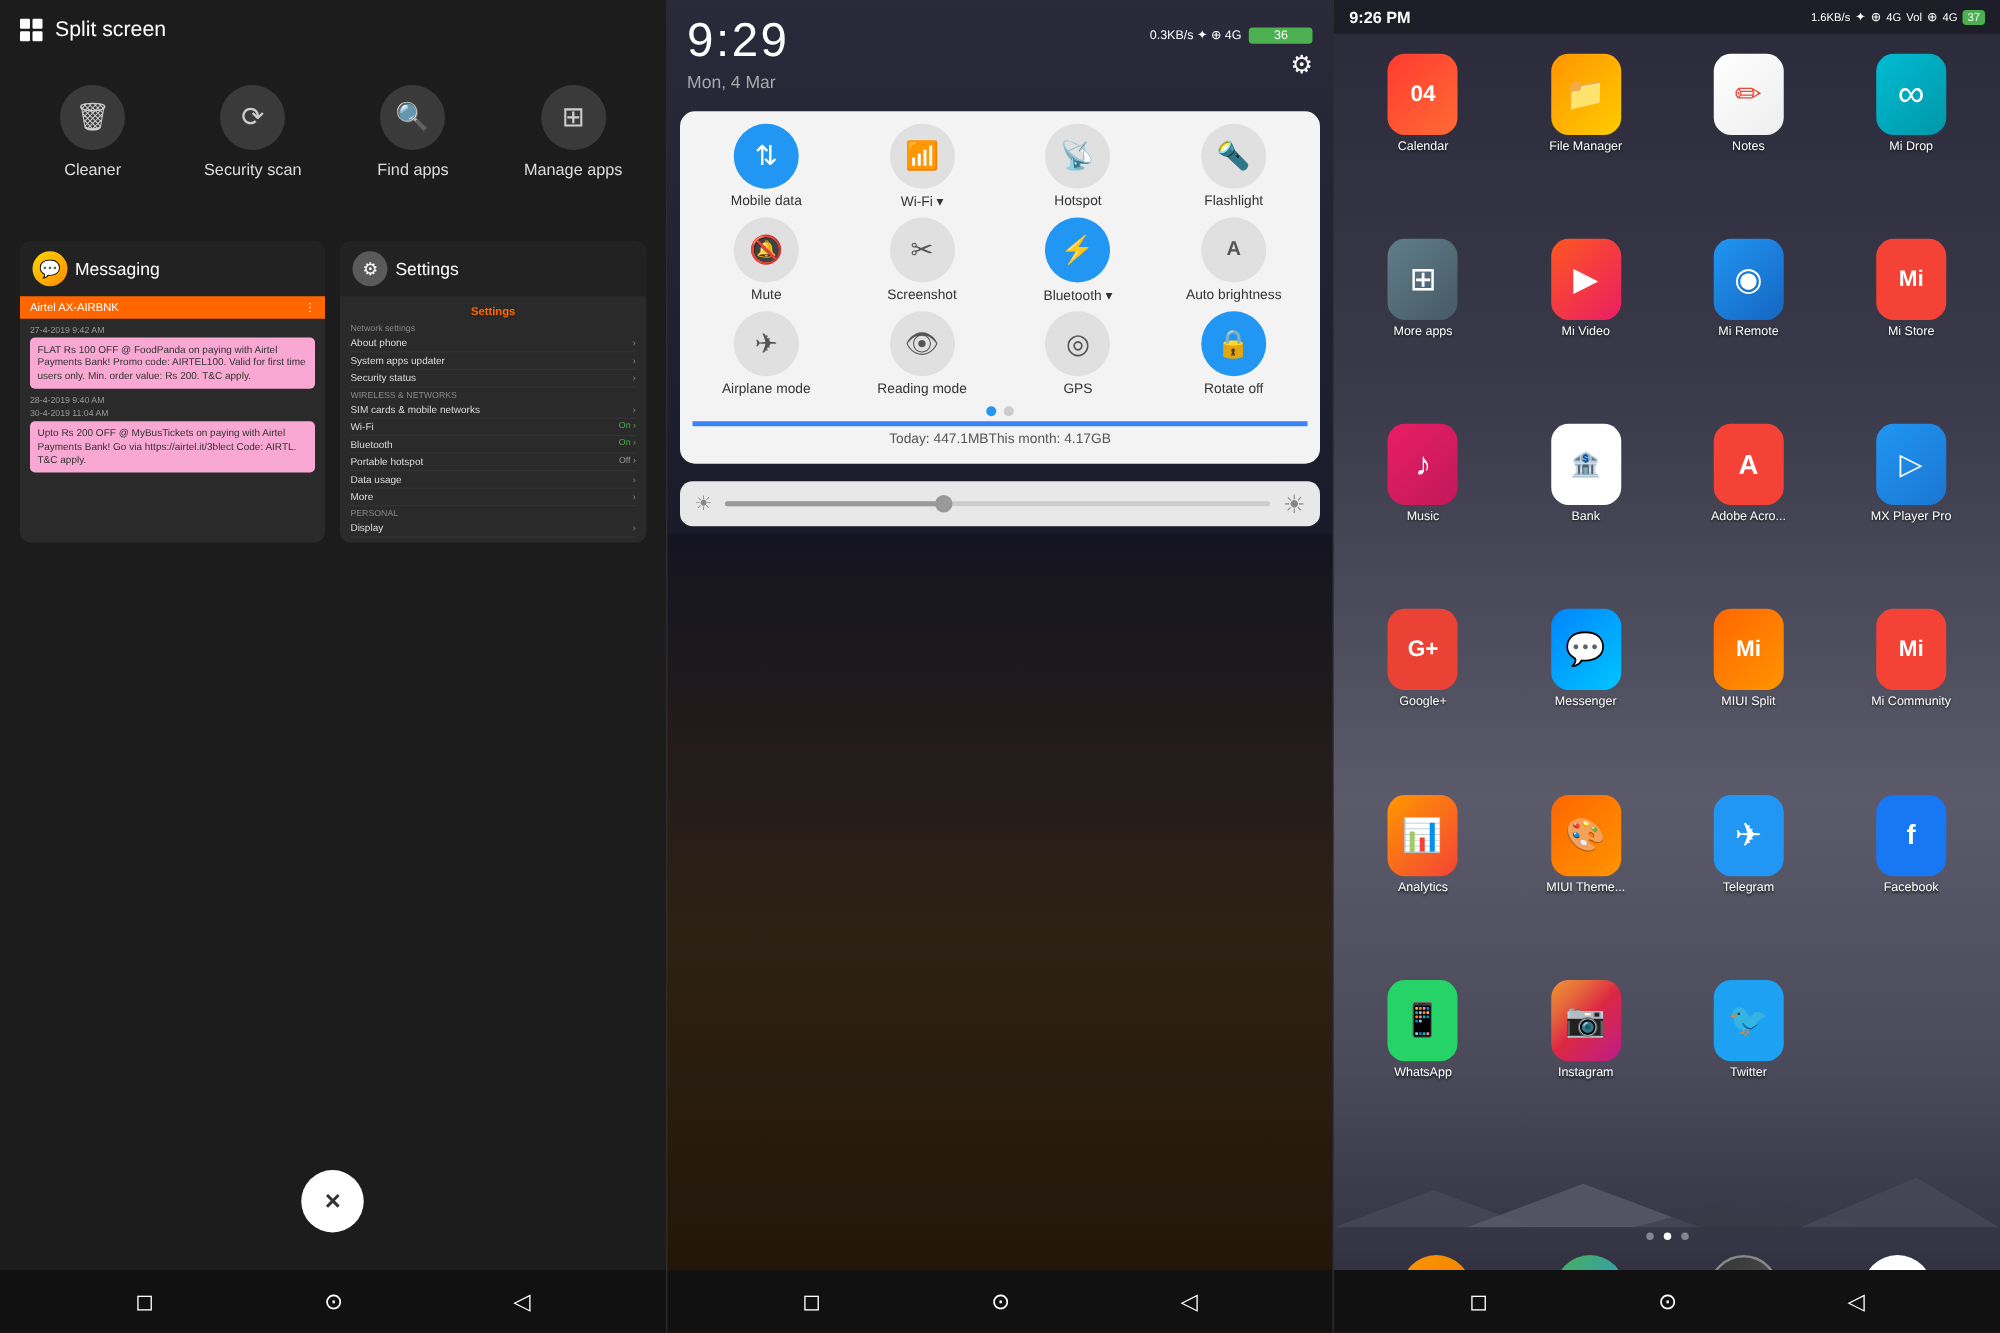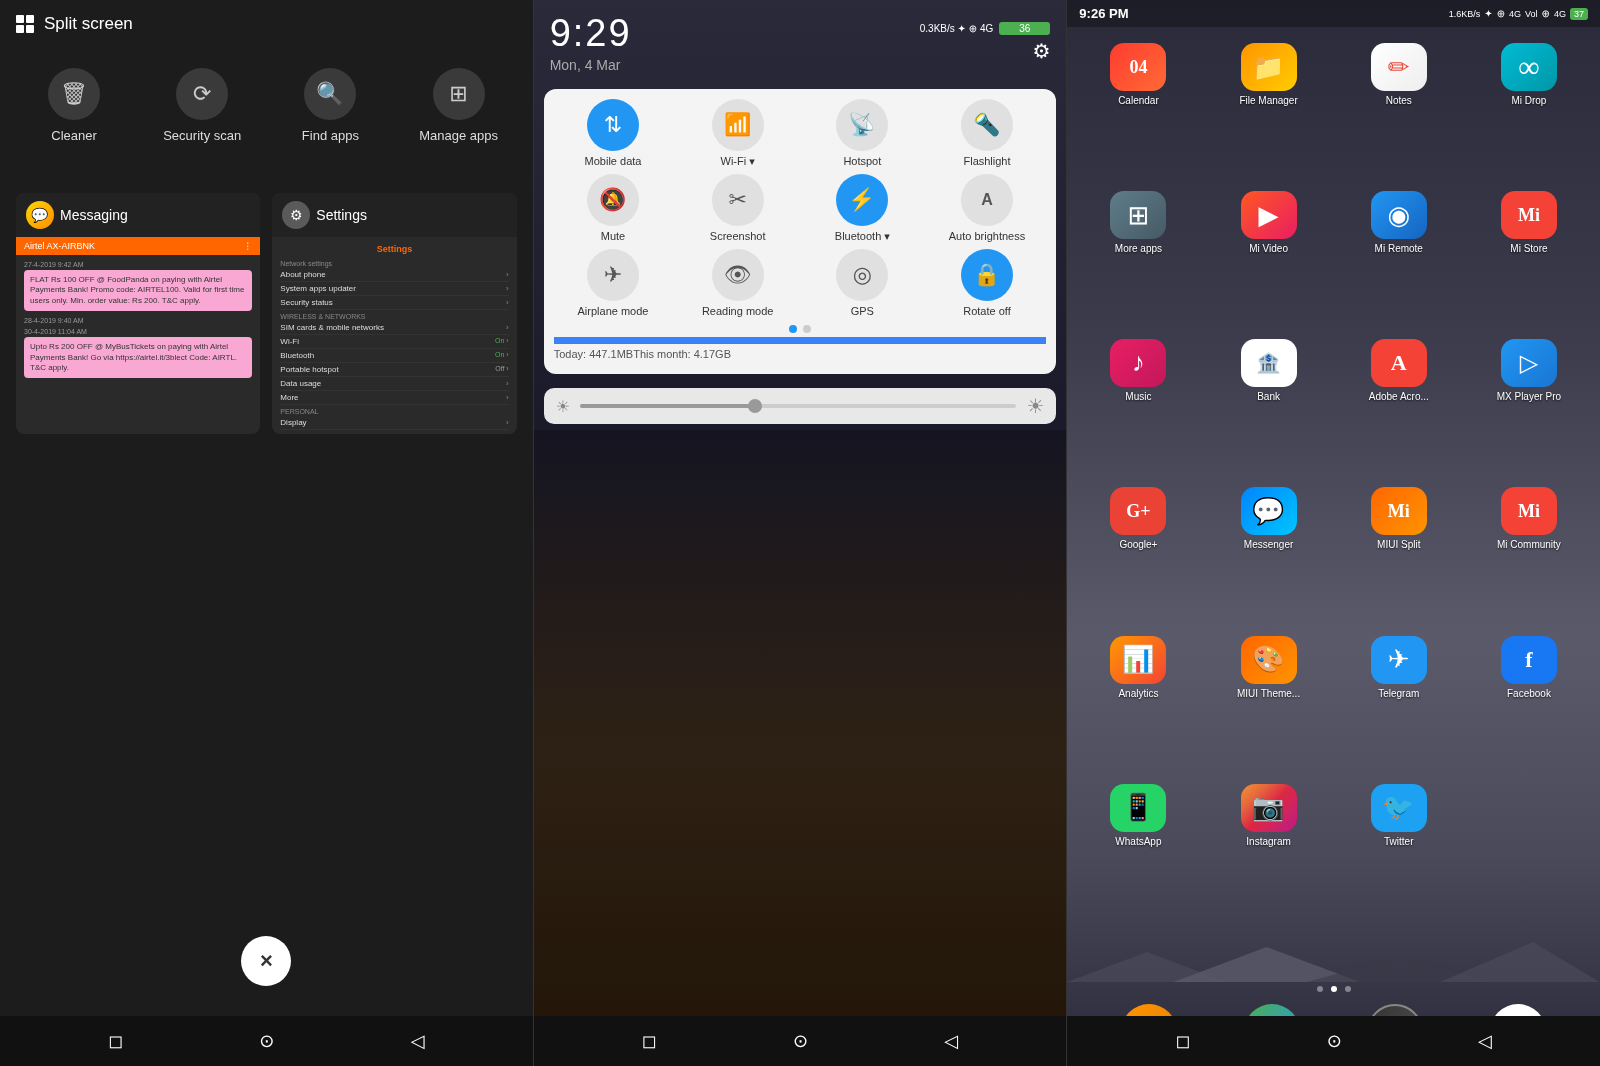--- a/index.html
+++ b/index.html
@@ -202,25 +202,25 @@
     .pagination-dots {
       display: flex;
       justify-content: center;
       gap: 6px;
       margin: 4px 0;
     }
     .dot { width: 8px; height: 8px; border-radius: 50%; background: #ccc; }
     .dot.active { background: #2196F3; }
     .data-usage {
       display: flex;
-      justify-content: flex-start;
+      justify-content: center;
       font-size: 11px;
       color: #555;
       padding: 4px 0;
-      border-top: 7px solid #3b82f6;
+      border-top: 4px solid #3b82f6;
       margin-top: 4px;
     }
     .brightness-bar {
       background: #e8e8e8;
       border-radius: 10px;
       margin: 6px 10px;
       height: 36px;
       display: flex;
       align-items: center;
       padding: 0 12px;
@@ -278,27 +278,26 @@
       display: flex;
       flex-direction: column;
       align-items: center;
       gap: 4px;
       padding: 8px 4px;
       font-size: 11px;
       color: #fff;
       text-align: center;
     }
     .app-icon {
-      width: 56px; height: 48px;
+      width: 56px; height: 65px;
       border-radius: 14px;
       display: flex; align-items: center; justify-content: center;
       font-size: 26px;
       color: #fff;
       overflow: hidden;
-      font-family: Liberation Serif, serif;
     }
     .app-label { font-size: 10px; color: #fff; text-shadow: 0 1px 2px rgba(0,0,0,0.8); }
 
     
     .ic-calendar { background: linear-gradient(135deg, #ff3b30, #ff6b35); }
     .ic-filemanager { background: linear-gradient(135deg, #ff9500, #ffcc00); }
     .ic-notes { background: linear-gradient(135deg, #fff, #eee); color: #e74c3c; }
     .ic-midrop { background: linear-gradient(135deg, #00bcd4, #0097a7); }
     .ic-moreapps { background: linear-gradient(135deg, #607d8b, #455a64); }
     .ic-mivideo { background: linear-gradient(135deg, #ff5722, #e91e63); }

